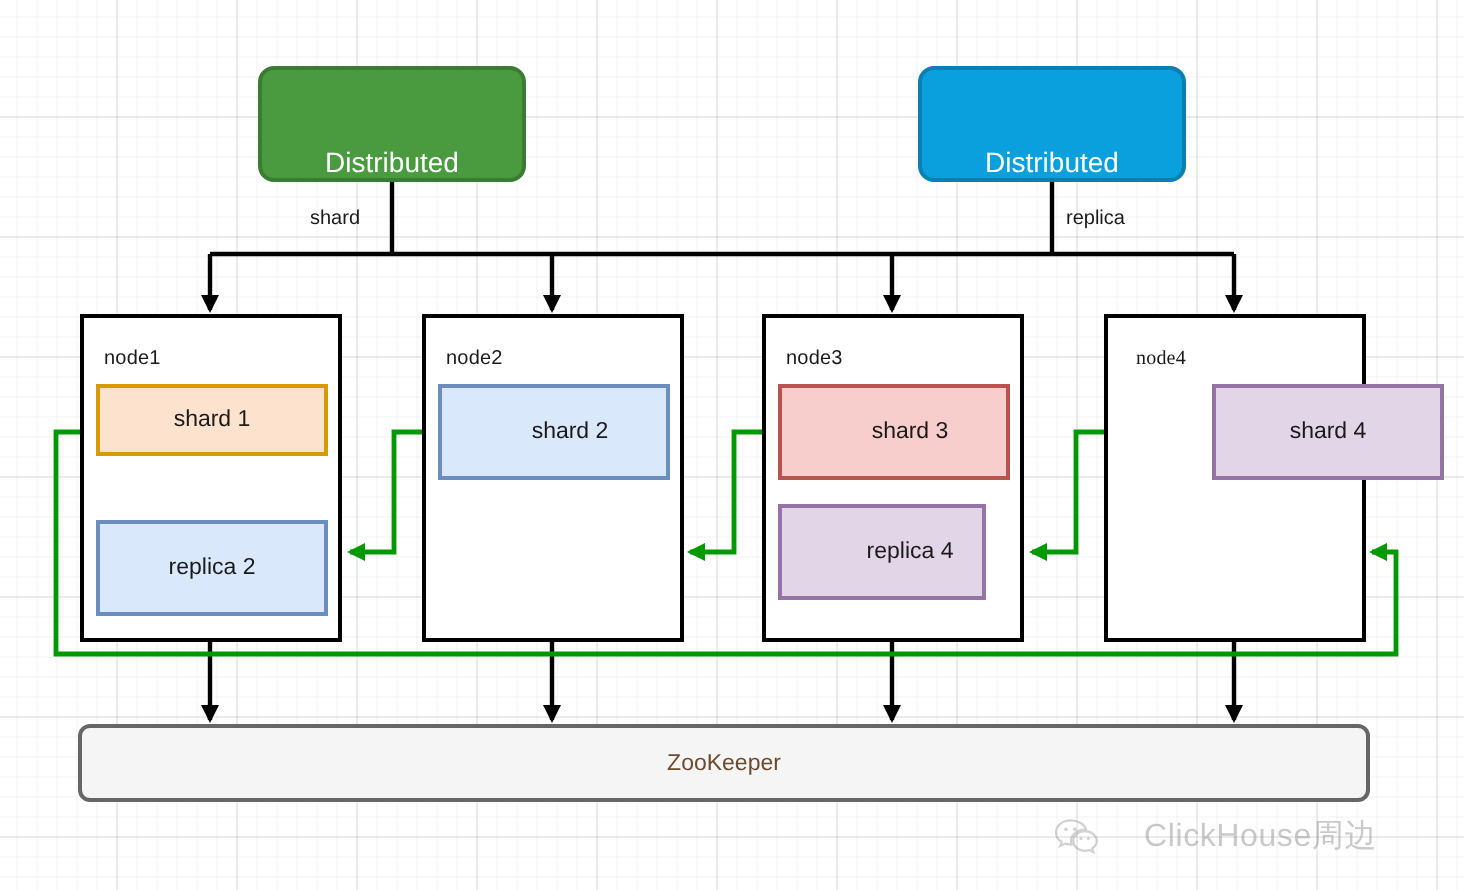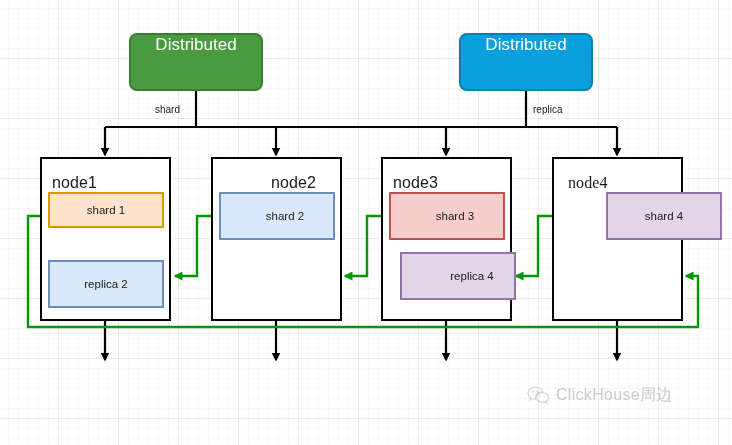--- a/index.html
+++ b/index.html
@@ -33,44 +33,44 @@
     pointer-events: none;
   }
   .node-box {
     position: absolute;
     box-sizing: border-box;
     background: #ffffff;
     border: 2px solid #000000;
   }
   .node-label {
     position: absolute;
-    font-size: 16px;
+    font-size: 10px;
     color: #1a1a1a;
     white-space: nowrap;
     letter-spacing: 0.1px;
   }
   .shard-box {
     position: absolute;
     box-sizing: border-box;
     border: 2px solid;
     display: flex;
     align-items: center;
     justify-content: center;
     font-size: 11.5px;
     color: #1a1a1a;
   }
   .dist-box {
     position: absolute;
     box-sizing: border-box;
     border: 2px solid;
     border-radius: 8px;
     display: flex;
-    align-items: flex-start;
+    align-items: flex-end;
     justify-content: center;
-    font-size: 17px;
+    font-size: 14px;
     color: #ffffff;
   }
   .edge-label {
     position: absolute;
     font-size: 10px;
     color: #1a1a1a;
     background: transparent;
     white-space: nowrap;
   }
   #zookeeper-box {
@@ -85,24 +85,24 @@
     border-radius: 6px;
     display: flex;
     align-items: center;
     justify-content: center;
     font-size: 11.5px;
     color: #6b4a2e;
   }
   #watermark {
     position: absolute;
     left: 527px;
-    top: 385px;
+    top: 408px;
     display: flex;
     align-items: center;
-    gap: 7px;
+    gap: 23px;
     opacity: 0.45;
   }
   #watermark .wm-text {
     font-size: 16px;
     color: #8a8a8a;
     letter-spacing: 0.3px;
   }
   .wechat-icon {
     display: block;
   }
@@ -168,40 +168,43 @@
   <div class="node-box" style="left:40px; top:157px; width:131px; height:164px;"></div>
   <span class="node-label" style="left:52px; top:174px;">node1</span>
   <div class="shard-box" style="left:48px; top:192px; width:116px; height:36px; background:#fde3ce; border-color:#d79b00;">
     <span>shard 1</span>
   </div>
   <div class="shard-box" style="left:48px; top:260px; width:116px; height:48px; background:#dae8fc; border-color:#6c8ebf;">
     <span>replica 2</span>
   </div>
 
   <div class="node-box" style="left:211px; top:157px; width:131px; height:164px;"></div>
-  <span class="node-label" style="left:223px; top:174px;margin-left:48px;">node2</span>
+  <span class="node-label" style="left:223px; top:174px;">node2</span>
   <div class="shard-box" style="left:219px; top:192px; width:116px; height:48px; background:#dae8fc; border-color:#6c8ebf;padding-left:16px;">
     <span>shard 2</span>
   </div>
 
   <div class="node-box" style="left:381px; top:157px; width:131px; height:164px;"></div>
   <span class="node-label" style="left:393px; top:174px;">node3</span>
   <div class="shard-box" style="left:389px; top:192px; width:116px; height:48px; background:#f8cecc; border-color:#b85450;padding-left:16px;">
     <span>shard 3</span>
   </div>
-  <div class="shard-box" style="left:400px; top:252px; width:116px; height:48px; background:#e1d5e7; border-color:#9673a6;padding-left:28px;">
+  <div class="shard-box" style="left:389px; top:252px; width:104px; height:48px; background:#e1d5e7; border-color:#9673a6;padding-left:28px;">
     <span>replica 4</span>
   </div>
 
   <div class="node-box" style="left:552px; top:157px; width:131px; height:164px;"></div>
   <span class="node-label" style="left:568px; top:174px;font-family:Liberation Serif, serif;">node4</span>
   <div class="shard-box" style="left:560px; top:192px; width:116px; height:48px; background:#e1d5e7; border-color:#9673a6;margin-left:46px;">
     <span>shard 4</span>
   </div>
 
+  <div id="zookeeper-box">
+    <span>ZooKeeper</span>
+  </div>
 
   <div id="watermark">
     <svg class="wechat-icon" width="22" height="19" viewBox="0 0 22 19">
       <path d="M8.2,1.2 C4.2,1.2 1,3.9 1,7.2 C1,9.1 2.1,10.8 3.8,11.9 L3.1,14 L5.5,12.8 C6.3,13.0 7.2,13.2 8.2,13.2 C8.4,13.2 8.6,13.2 8.8,13.2 C8.6,12.7 8.5,12.1 8.5,11.5 C8.5,8.3 11.6,5.8 15.4,5.8 C15.6,5.8 15.8,5.8 16.0,5.8 C15.4,3.2 12.1,1.2 8.2,1.2 Z" fill="none" stroke="#9a9a9a" stroke-width="1.1"></path>
       <circle cx="6.0" cy="5.6" r="0.9" fill="#9a9a9a"></circle>
       <circle cx="10.4" cy="5.6" r="0.9" fill="#9a9a9a"></circle>
       <path d="M15.4,6.6 C12.2,6.6 9.6,8.8 9.6,11.5 C9.6,14.2 12.2,16.4 15.4,16.4 C16.2,16.4 17.0,16.3 17.7,16.0 L19.7,17.0 L19.1,15.2 C20.5,14.3 21.4,12.9 21.4,11.5 C21.4,8.8 18.7,6.6 15.4,6.6 Z" fill="none" stroke="#9a9a9a" stroke-width="1.1"></path>
       <circle cx="13.5" cy="10.3" r="0.75" fill="#9a9a9a"></circle>
       <circle cx="17.2" cy="10.3" r="0.75" fill="#9a9a9a"></circle>
     </svg>

